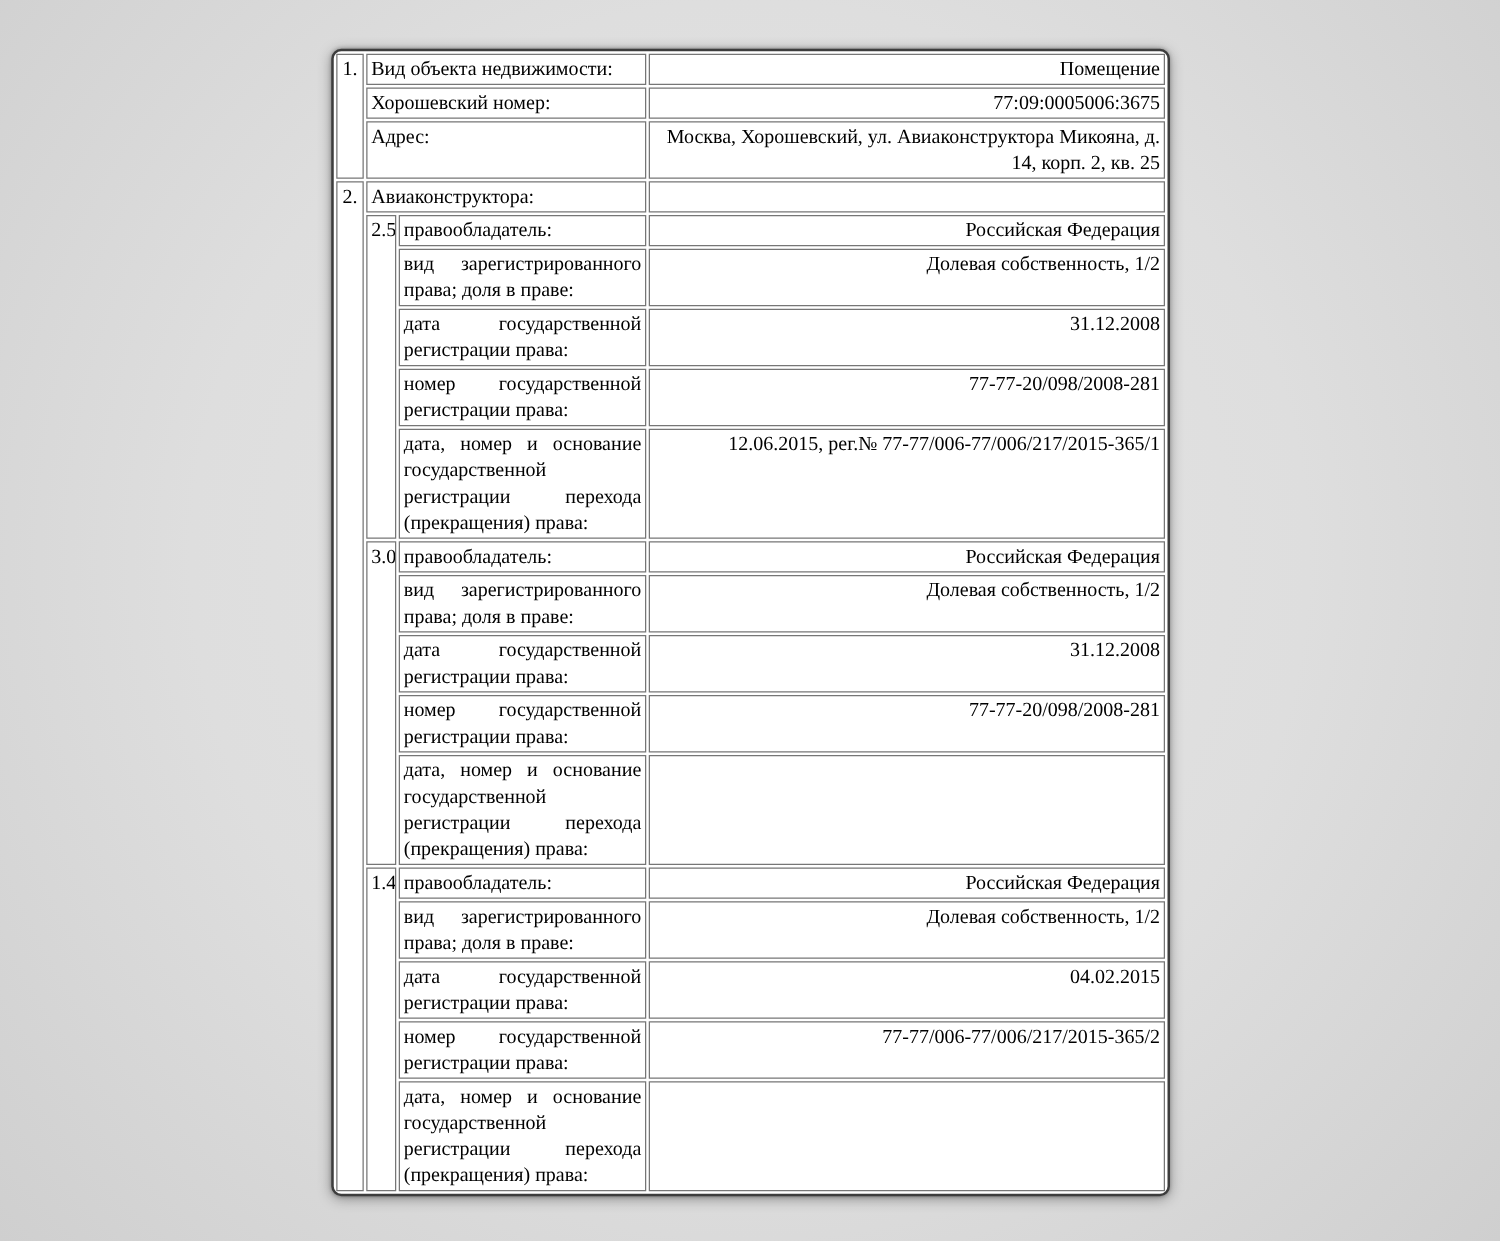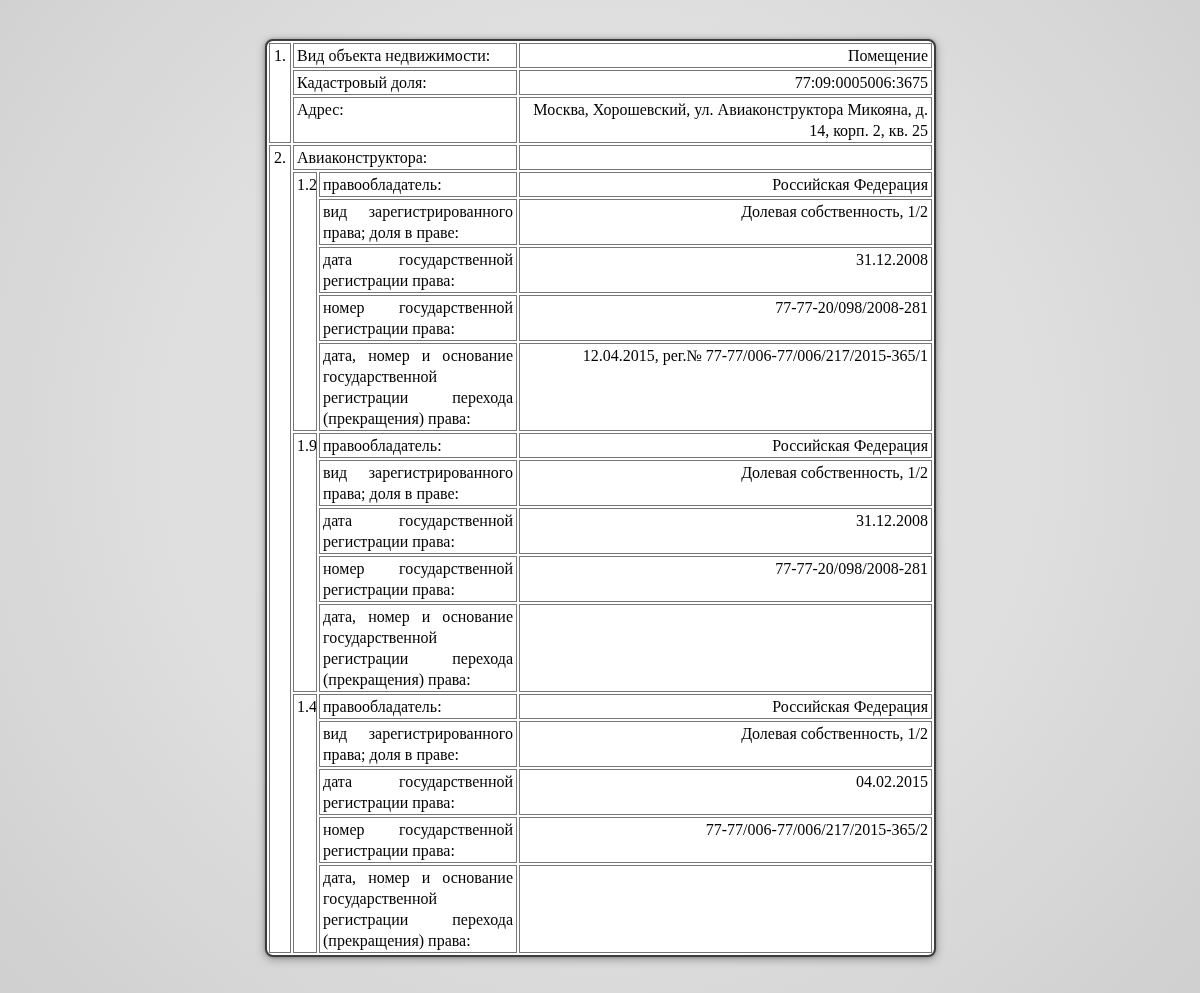--- a/index.html
+++ b/index.html
@@ -59,58 +59,58 @@
         <col class="c-val">
     </colgroup>
     <tbody>
 
       <tr>
         <td class="num" rowspan="3">1.</td>
         <td class="lbl" colspan="2">Вид объекта недвижимости:</td>
         <td class="val">Помещение</td>
       </tr>
       <tr>
-        <td class="lbl" colspan="2">Кадастровый доля:</td>
+        <td class="lbl" colspan="2">Хорошевский номер:</td>
         <td class="val">77:09:0005006:3675</td>
       </tr>
       <tr>
         <td class="lbl" colspan="2">Адрес:</td>
         <td class="val">Москва, Хорошевский, ул. Авиаконструктора Микояна, д. 14, корп. 2, кв. 25</td>
       </tr>
 
       <tr>
         <td class="num" rowspan="16">2.</td>
         <td class="lbl" colspan="2">Авиаконструктора:</td>
         <td class="val"></td>
       </tr>
 
       <tr>
-        <td class="sub" rowspan="5">1.2</td>
+        <td class="sub" rowspan="5">2.5</td>
         <td class="lbl">правообладатель:</td>
         <td class="val">Российская Федерация</td>
       </tr>
       <tr>
         <td class="lbl">вид зарегистрированного права; доля в праве:</td>
         <td class="val">Долевая собственность, 1/2</td>
       </tr>
       <tr>
         <td class="lbl">дата государственной регистрации права:</td>
         <td class="val">31.12.2008</td>
       </tr>
       <tr>
         <td class="lbl">номер государственной регистрации права:</td>
         <td class="val">77-77-20/098/2008-281</td>
       </tr>
       <tr>
         <td class="lbl">дата, номер и основание государственной регистрации перехода (прекращения) права:</td>
-        <td class="val">12.04.2015, рег.№ 77-77/006-77/006/217/2015-365/1</td>
+        <td class="val">12.06.2015, рег.№ 77-77/006-77/006/217/2015-365/1</td>
       </tr>
 
       <tr>
-        <td class="sub" rowspan="5">1.9</td>
+        <td class="sub" rowspan="5">3.0</td>
         <td class="lbl">правообладатель:</td>
         <td class="val">Российская Федерация</td>
       </tr>
       <tr>
         <td class="lbl">вид зарегистрированного права; доля в праве:</td>
         <td class="val">Долевая собственность, 1/2</td>
       </tr>
       <tr>
         <td class="lbl">дата государственной регистрации права:</td>
         <td class="val">31.12.2008</td>

